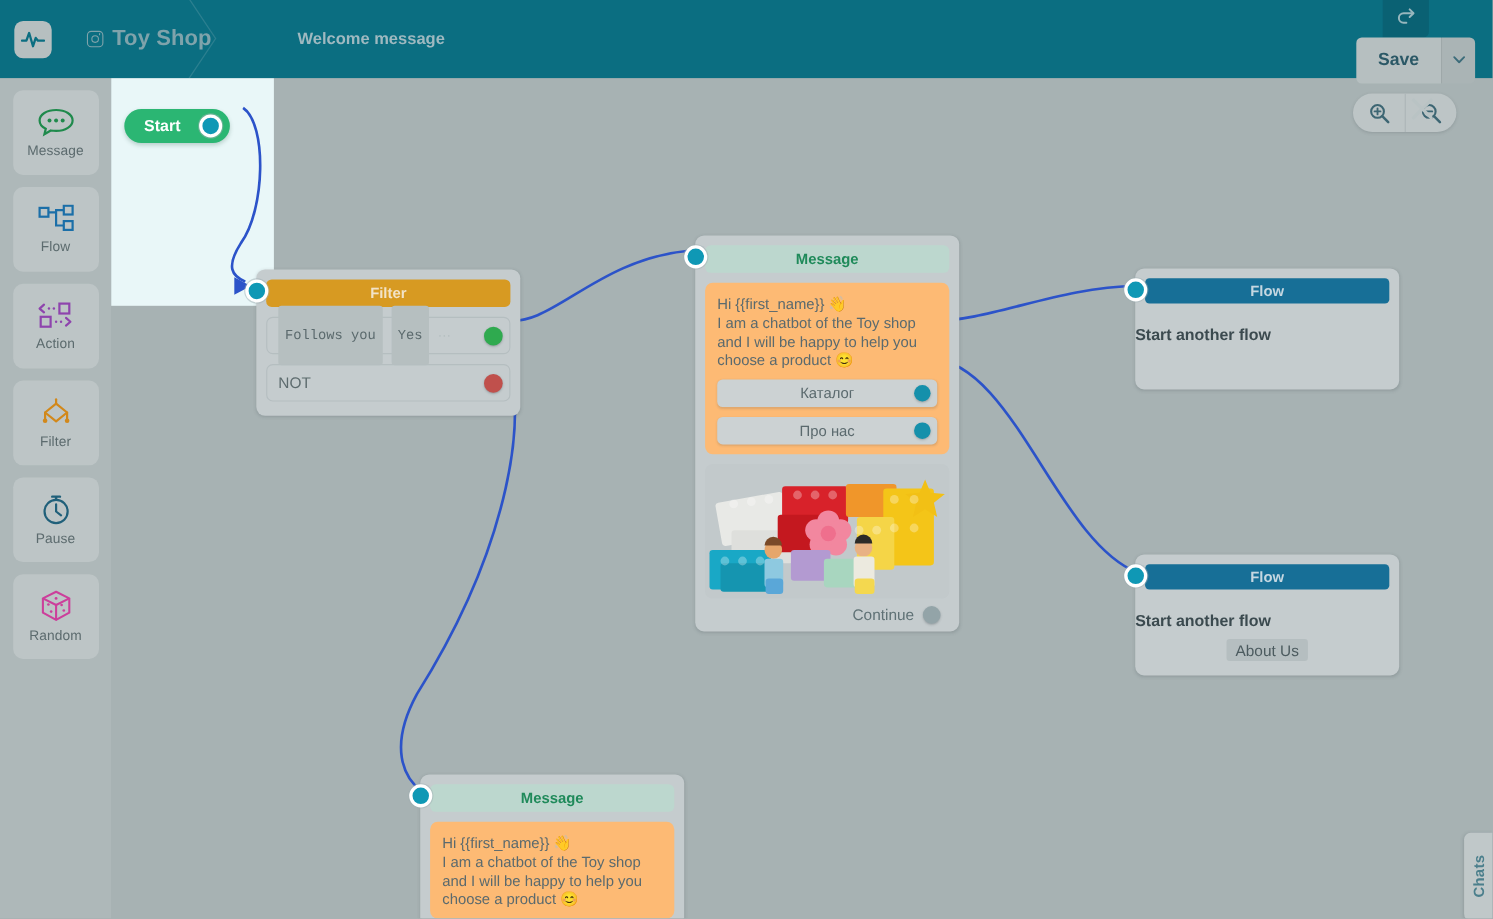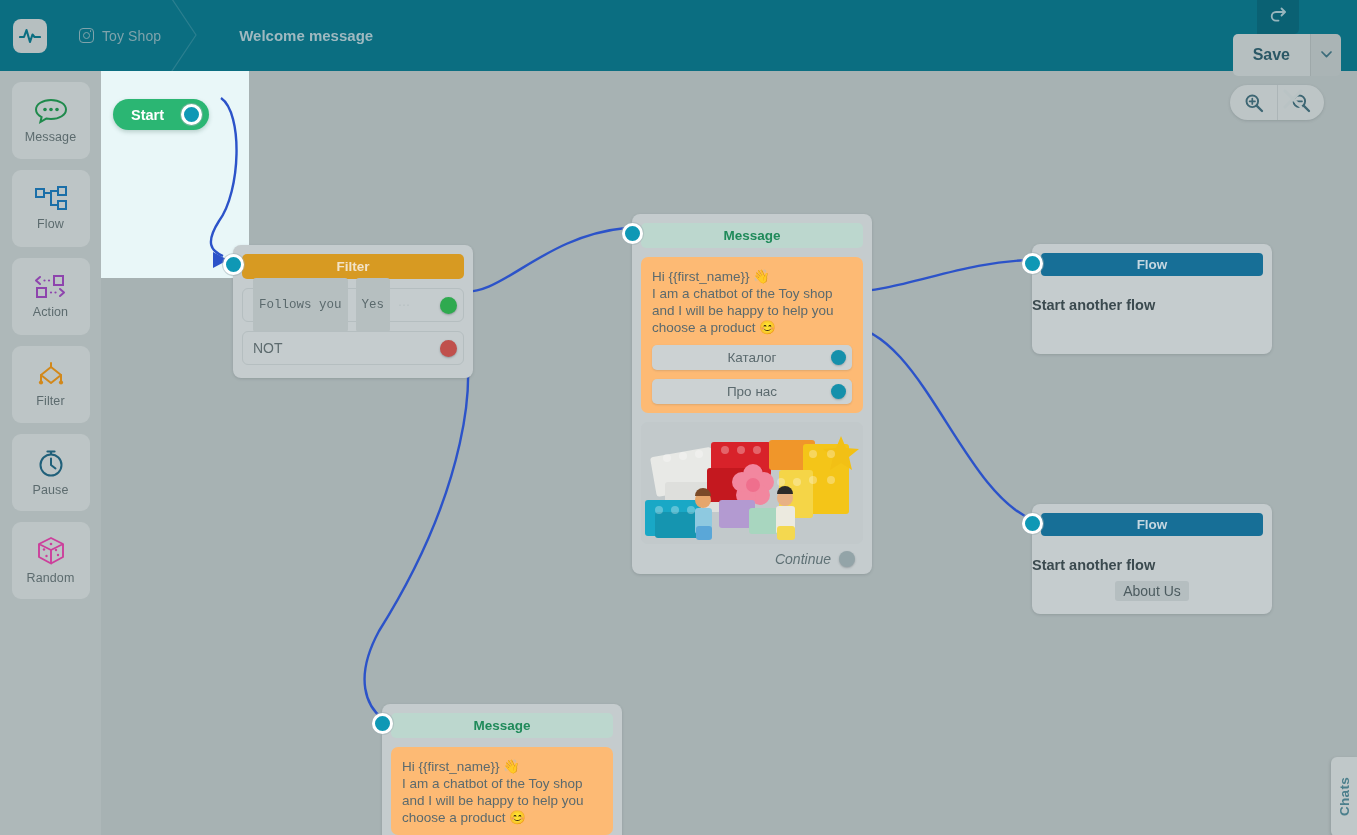--- a/index.html
+++ b/index.html
@@ -43,21 +43,21 @@
     content: ""; position: absolute;
     left: 3.2px; top: 3.2px; width: 5.2px; height: 5.2px;
     border: 1.6px solid #7fa3ab; border-radius: 50%;
   }
   .ig-glyph::after {
     content: ""; position: absolute;
     right: 1.6px; top: 1.4px; width: 1.8px; height: 1.8px;
     background: #7fa3ab; border-radius: 50%;
   }
   .crumb-shop {
-    color: #7fa3ab; font-size: 14px; font-weight: 400;
+    color: #7fa3ab; font-size: 20px; font-weight: 700;
     letter-spacing: .1px;
   }
   .crumb-sep {
     position: absolute; left: 162px; top: 0;
     width: 52px; height: 71px;
     pointer-events: none;
   }
   .crumb-current {
     margin-left: 78px;
     color: #9fb9c0; font-size: 15px; font-weight: 600;
@@ -223,21 +223,21 @@
     box-shadow: 0 1px 2px rgba(50,60,65,.3);
   }
   .msg-img-wrap {
     margin: 9px 9px 0 9px; height: 122px;
     background: #c2c9cb; border-radius: 7px;
     overflow: hidden; position: relative;
   }
   .msg-continue {
     height: 30px; display: flex; align-items: center;
     justify-content: flex-end; padding-right: 8px;
-    gap: 8px; margin: 0 9px; font-style: italic;
+    gap: 8px; margin: 0 9px;
   }
   .continue-label { color: #5f7175; font-size: 14px; }
   .continue-dot {
     width: 16px; height: 16px; border-radius: 50%;
     background: #93a4a8;
     box-shadow: 0 1px 2px rgba(50,60,65,.3);
   }
 
   
   .flow-node { width: 240px; }

